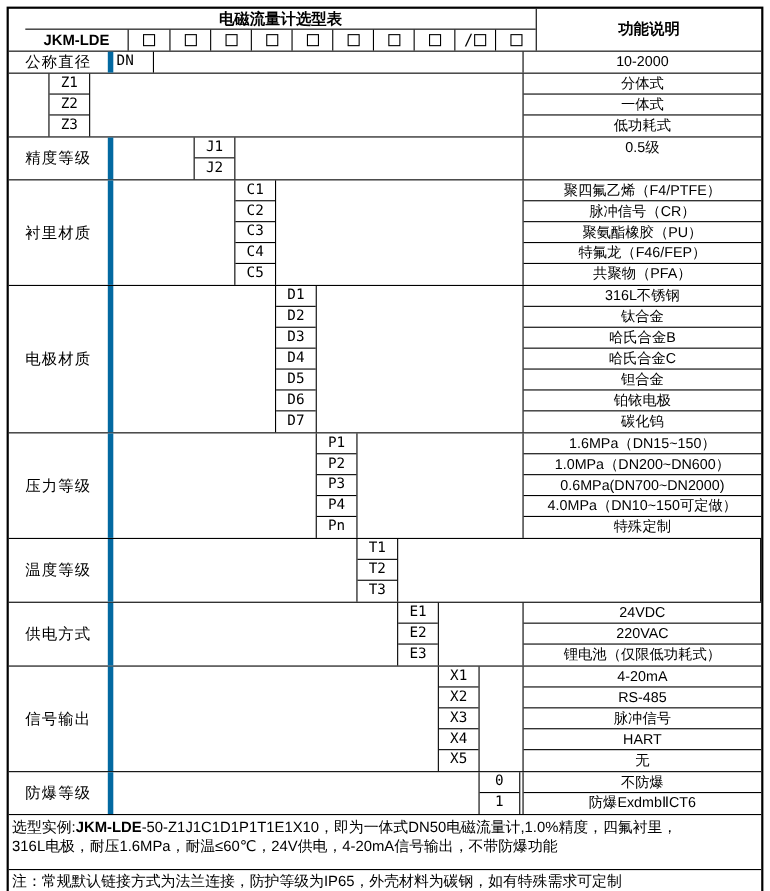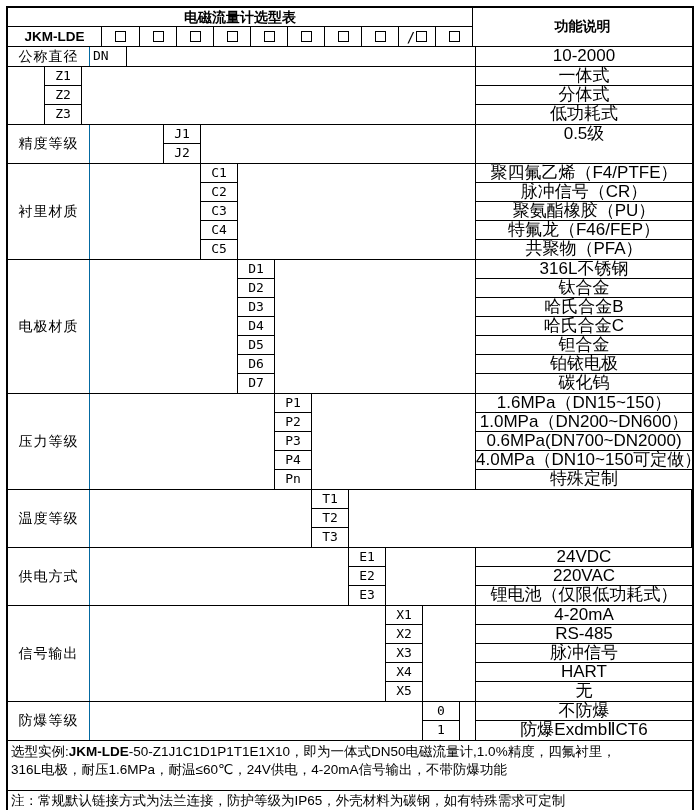--- a/index.html
+++ b/index.html
@@ -1,45 +1,45 @@
 <!DOCTYPE html>
 <html><head>
 <meta charset="utf-8">
 <style>
   html,body{margin:0;padding:0;background:#fff;}
   body{width:700px;height:810px;font-family:"Liberation Sans","DejaVu Sans",sans-serif;color:#000;}
   *{box-sizing:border-box;}
   .table{width:688px;margin:6px auto 0 6px;border:2px solid #000;background:#fff;}
   
-  .toprow{display:flex;}
+  .toprow{display:flex;margin-left:15px;}
   .topleft{width:465px;border-right:1px solid #000;}
   .titlecell{height:19px;line-height:18px;border-bottom:1px solid #000;text-align:center;
              font-weight:bold;font-size:14px;}
   .modelrow{height:19px;display:flex;}
   .modelname{width:95px;text-align:center;font-weight:bold;font-size:13.5px;line-height:19px;
              font-family:"Liberation Sans",sans-serif;border-right:1px solid #000;}
   .boxcells{display:flex;flex:1;}
   .boxcell{width:37px;display:flex;align-items:center;justify-content:center;border-left:1px solid #000;}
   .boxcell:first-child{border-left:none;}
   .box{width:11px;height:11px;border:1.5px solid #000;display:inline-block;background:#fff;}
   .slash{font-size:14px;line-height:14px;margin-right:1px;font-family:"DejaVu Sans Mono",monospace;}
   .funchead{flex:1;display:flex;align-items:center;justify-content:center;font-weight:bold;font-size:14px;}
   
   .section{display:flex;border-top:1px solid #000;}
-  .lbl{width:82px;display:flex;align-items:center;justify-content:center;font-size:14px;
-       border-right:1px solid #0369a1;letter-spacing:1px;}
+  .lbl{width:95px;display:flex;align-items:center;justify-content:center;font-size:14px;
+       border-right:5px solid #0369a1;letter-spacing:1px;}
   .spacer-l{border-right:1px solid #000;}
   .codecol{width:37px;border-right:1px solid #000;}
   .code{height:19px;line-height:18px;text-align:center;font-size:13px;
         font-family:"DejaVu Sans Mono","Liberation Mono",monospace;border-bottom:1px solid #000;}
   .code:last-child{border-bottom:none;}
   .section0 .code{text-align:left;padding-left:3px;}
   .spacer-r{flex:1;border-right:1px solid #000;}
   .valcol{width:216px;}
-  .val{height:19px;line-height:18px;text-align:center;font-size:17px;border-bottom:1px solid #000;
+  .val{height:19px;line-height:18px;text-align:center;font-size:13px;border-bottom:1px solid #000;
        white-space:nowrap;overflow:hidden;}
   .val:last-child{border-bottom:none;}
   
   .example{border-top:1px solid #000;height:50px;font-size:13.5px;padding:2px 3px;}
   .example .l1{white-space:nowrap;}
   .example .l2{white-space:nowrap;}
   .example b{font-family:"Liberation Sans",sans-serif;}
   .note{border-top:1px solid #000;height:22px;line-height:20px;font-size:13.5px;padding:0 3px;
         white-space:nowrap;overflow:hidden;}
 </style>
@@ -103,22 +103,22 @@
       </div>
       <div class="section">
         <div class="spacer-l" style="width: 37px;"></div>
         <div class="codecol">
           <div class="code">Z1</div>
           <div class="code">Z2</div>
           <div class="code">Z3</div>
         </div>
         <div class="spacer-r"></div>
         <div class="valcol">
+          <div class="val">分体式</div>
           <div class="val">一体式</div>
-          <div class="val">分体式</div>
           <div class="val">低功耗式</div>
         </div>
       </div>
       <div class="section">
         <div class="lbl">精度等级</div>
         <div class="spacer-l" style="width: 74px;"></div>
         <div class="codecol">
           <div class="code">J1</div>
           <div class="code">J2</div>
         </div>

